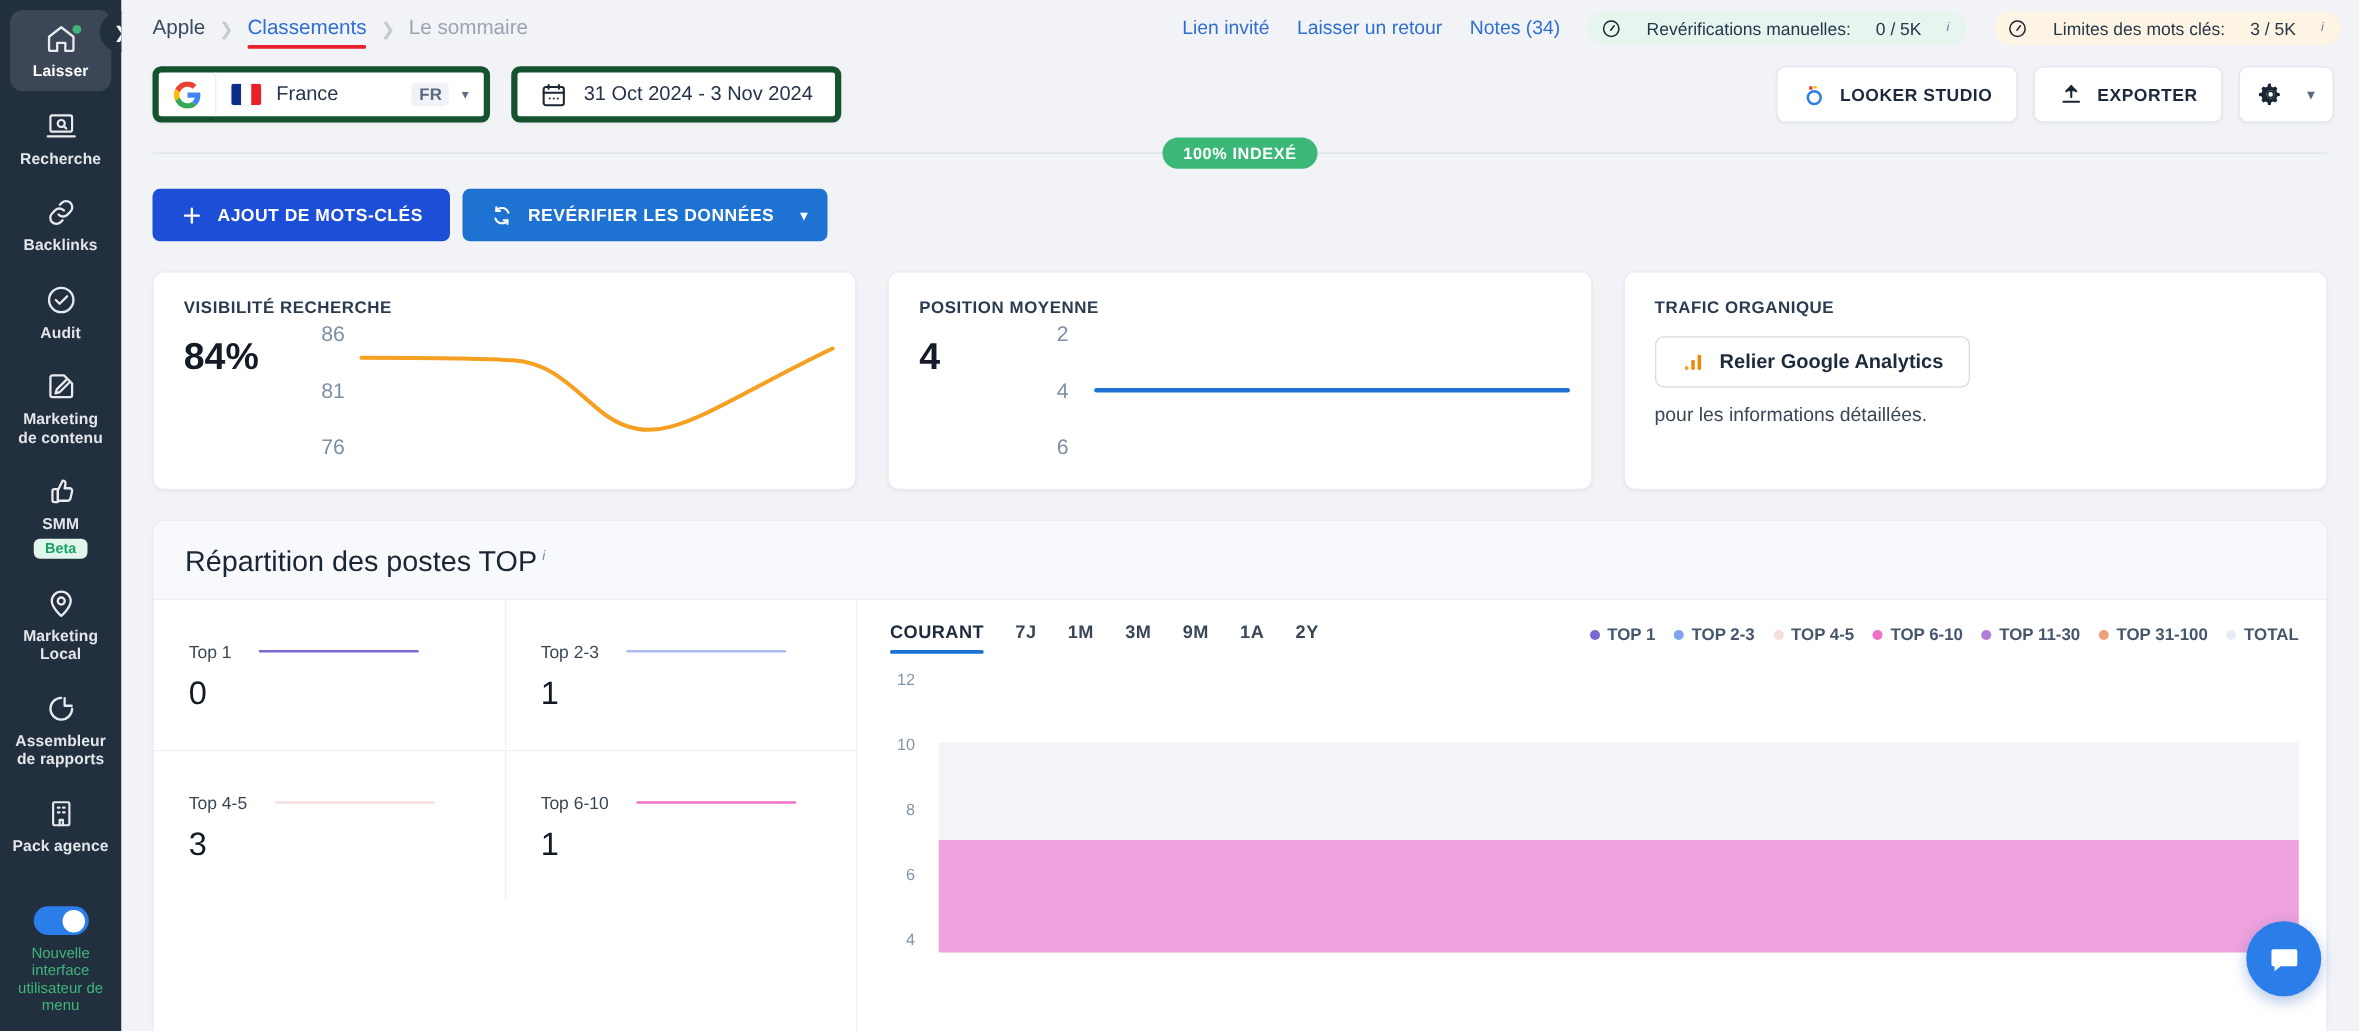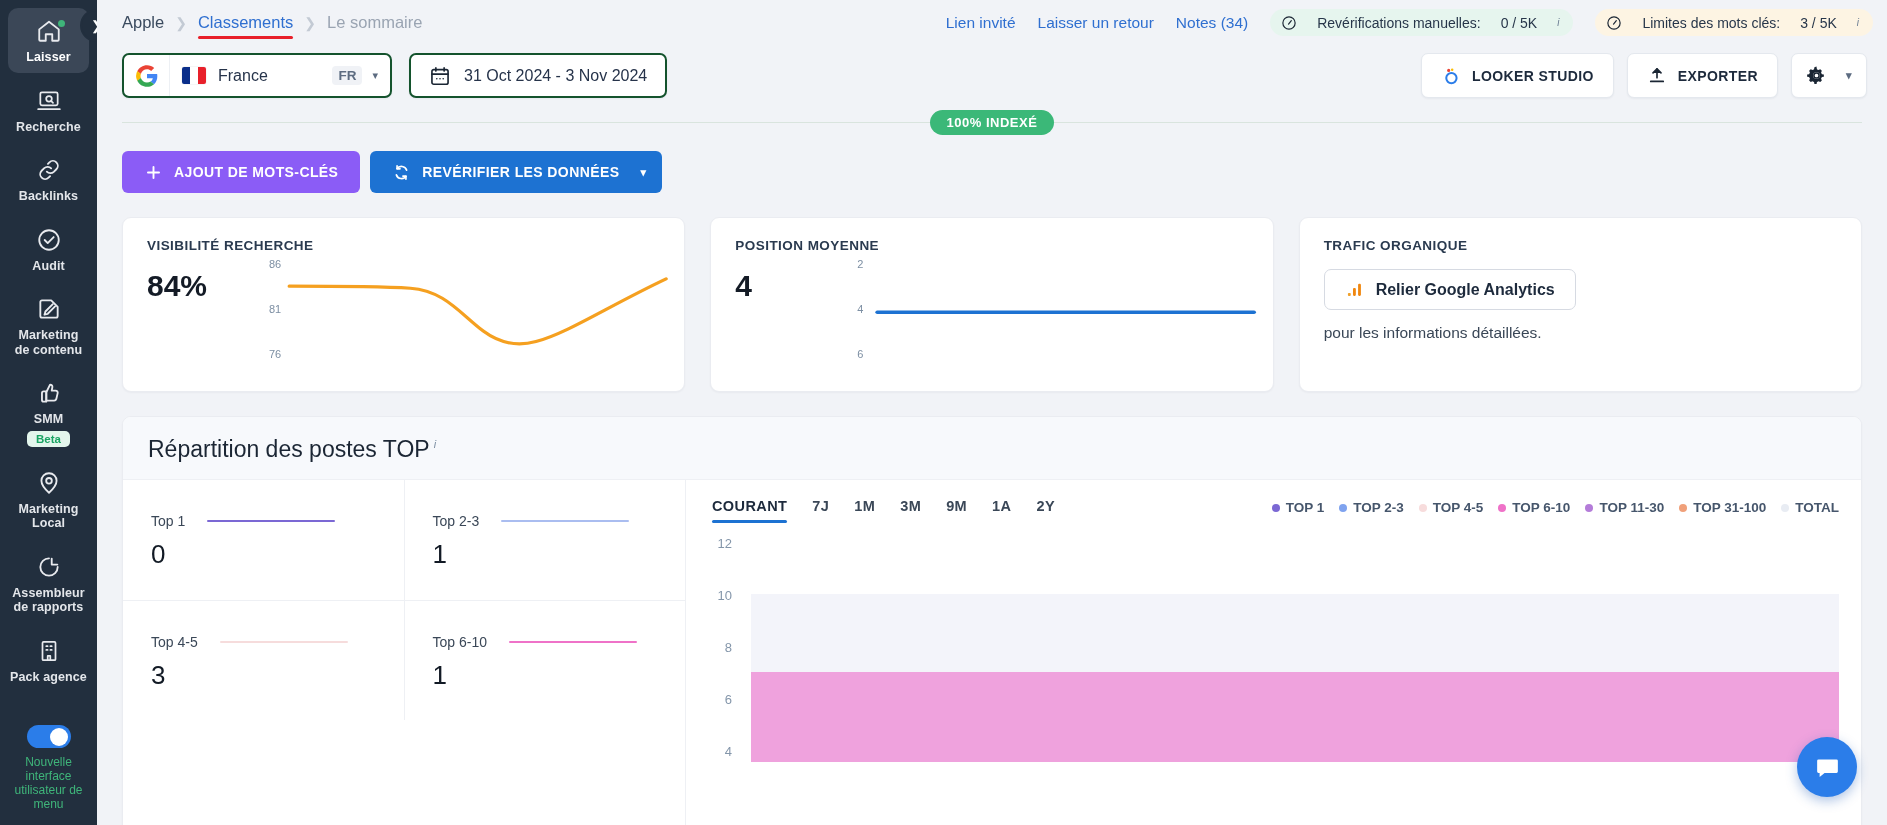--- a/index.html
+++ b/index.html
@@ -98,21 +98,21 @@
   .pill.green { background: #e6f5ee; color: #27364a; }
   .pill.yellow { background: #fdf4e3; color: #27364a; }
   .pill .sup { font-size: 10px; vertical-align: super; font-style: italic; color: #6b7d93; }
   .gauge-ico { width: 16px; height: 16px; flex: 0 0 16px; }
 
   
   .toolrow {
     display: flex; align-items: center; padding: 8px 20px 0 25px; gap: 17px;
   }
   .ctl {
-    background: #fff; border: 2px solid #14532d; border-radius: 7px;
+    background: #fff; border: 5px solid #14532d; border-radius: 7px;
     height: 45px; display: flex; align-items: center;
     box-shadow: 0 1px 2px rgba(20,30,50,.05);
   }
   .ctl-country { width: 270px; padding-right: 12px; }
   .goog-cell {
     width: 46px; height: 100%; display: flex; align-items: center; justify-content: center;
     border-right: 1px solid #edf0f4;
   }
   .flag {
     width: 24px; height: 17px; margin-left: 12px; border-radius: 2px;
@@ -151,38 +151,38 @@
     border-radius: 14px; padding: 5px 17px; z-index: 2;
   }
 
   
   .actionrow { display: flex; gap: 10px; padding: 15px 25px 0 25px; }
   .gbtn, .bbtn {
     height: 42px; border-radius: 6px; display: flex; align-items: center;
     gap: 11px; padding: 0 22px; color: #fff; font-size: 14px; font-weight: 700;
     letter-spacing: .4px; cursor: pointer; border: none; white-space: nowrap;
   }
-  .gbtn { background: #8b5cf6; }
+  .gbtn { background: #1d4ed8; }
   .bbtn { background: #1d72d2; padding-right: 16px; }
 
   
   .cards { display: flex; gap: 25px; padding: 24px 25px 0 25px; }
   .card {
     background: #fff; border: 1px solid #eaecf1; border-radius: 9px;
     height: 175px; flex: 1; padding: 20px 24px; position: relative;
     box-shadow: 0 1px 2px rgba(20,30,50,.04);
   }
   .card-title {
     font-size: 13.5px; font-weight: 600; letter-spacing: .45px; color: #2a3a4f;
     text-transform: uppercase;
   }
   .card-big { font-size: 30px; font-weight: 700; color: #141b26; margin-top: 16px; }
   .spark { position: absolute; left: 130px; right: 16px; top: 42px; height: 115px; }
   .spark .ax {
-    position: absolute; font-size: 11px; color: #7d8fa3; left: 16px;
+    position: absolute; font-size: 17px; color: #7d8fa3; left: 4px;
   }
   .spark svg { position: absolute; left: 34px; right: 0; top: 0; bottom: 0; width: calc(100% - 34px); height: 100%; }
 
   .ga-btn {
     margin-top: 16px; display: inline-flex; align-items: center; gap: 11px;
     border: 1px solid #d6dae2; border-radius: 7px; height: 41px; padding: 0 20px;
     font-size: 16px; font-weight: 600; color: #1d2a3c; background: #fff; cursor: pointer;
   }
   .ga-sub { margin-top: 14px; font-size: 15.5px; color: #3a4757; }
 

